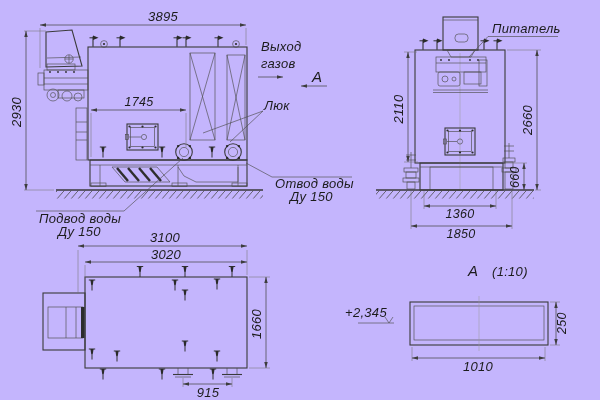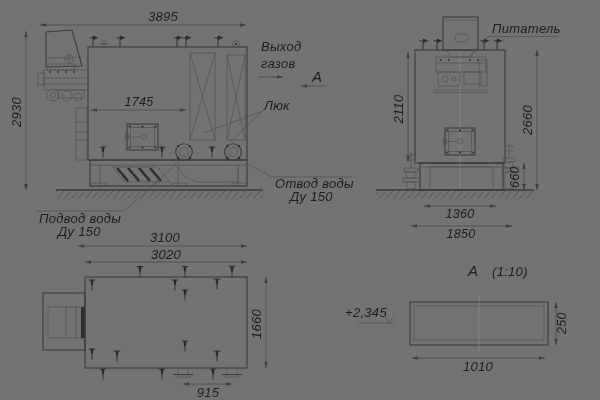--- a/index.html
+++ b/index.html
@@ -1,16 +1,16 @@
 <!DOCTYPE html>
 <html><head>
 <meta charset="utf-8">
 <style>
   html,body{margin:0;padding:0;background:#fff;}
-  .stage{position:relative;width:600px;height:400px;background:#737373;overflow:hidden;}
+  .stage{position:relative;width:600px;height:400px;background:#c4b5fd;overflow:hidden;}
   svg{display:block;}
   .t{font-family:"Liberation Sans","DejaVu Sans",sans-serif;font-style:italic;fill:#1c1c1c;letter-spacing:.3px;}
   .s15{font-size:15px}.s13{font-size:13px}.s12{font-size:12.5px}
   .mid{text-anchor:middle}
   .body{stroke:#3a3a3a;stroke-width:1.1;fill:none}
   .thin{stroke:#4d4d4d;stroke-width:.65;fill:none}
   .thick{stroke:#2e2e2e;stroke-width:2.4;fill:none}
   .dim{stroke:#4a4a4a;stroke-width:.75;fill:none}
   .ext{stroke:#777;stroke-width:.55;fill:none}
   .cl{stroke:#9a9a9a;stroke-width:.5;fill:none}

